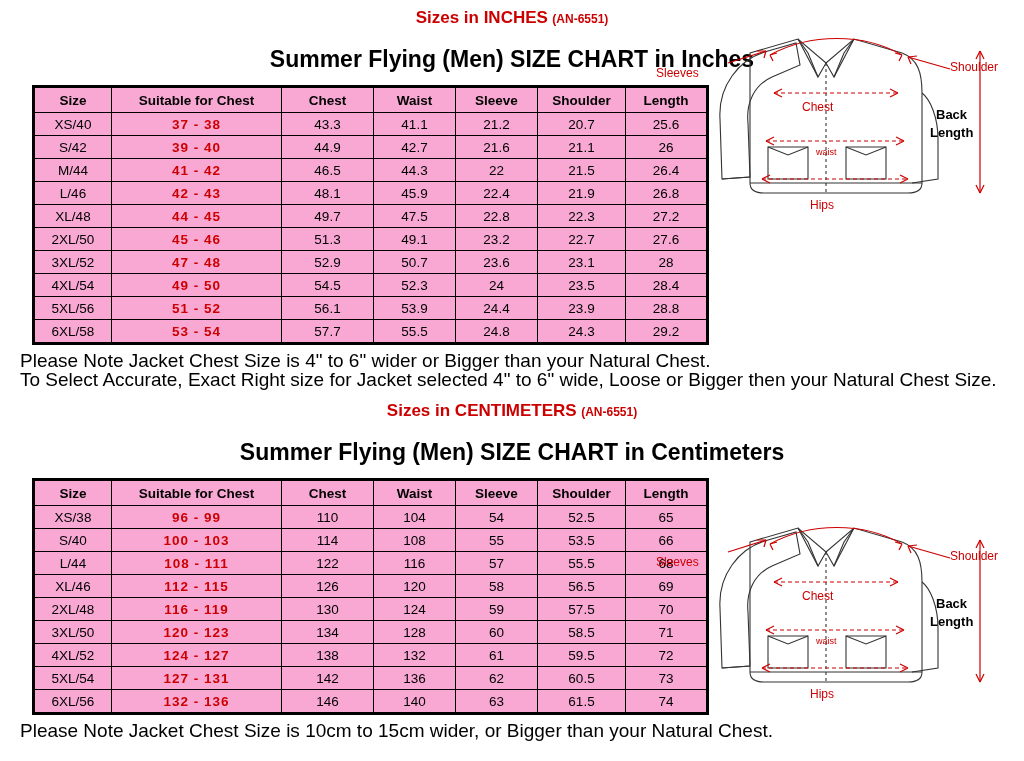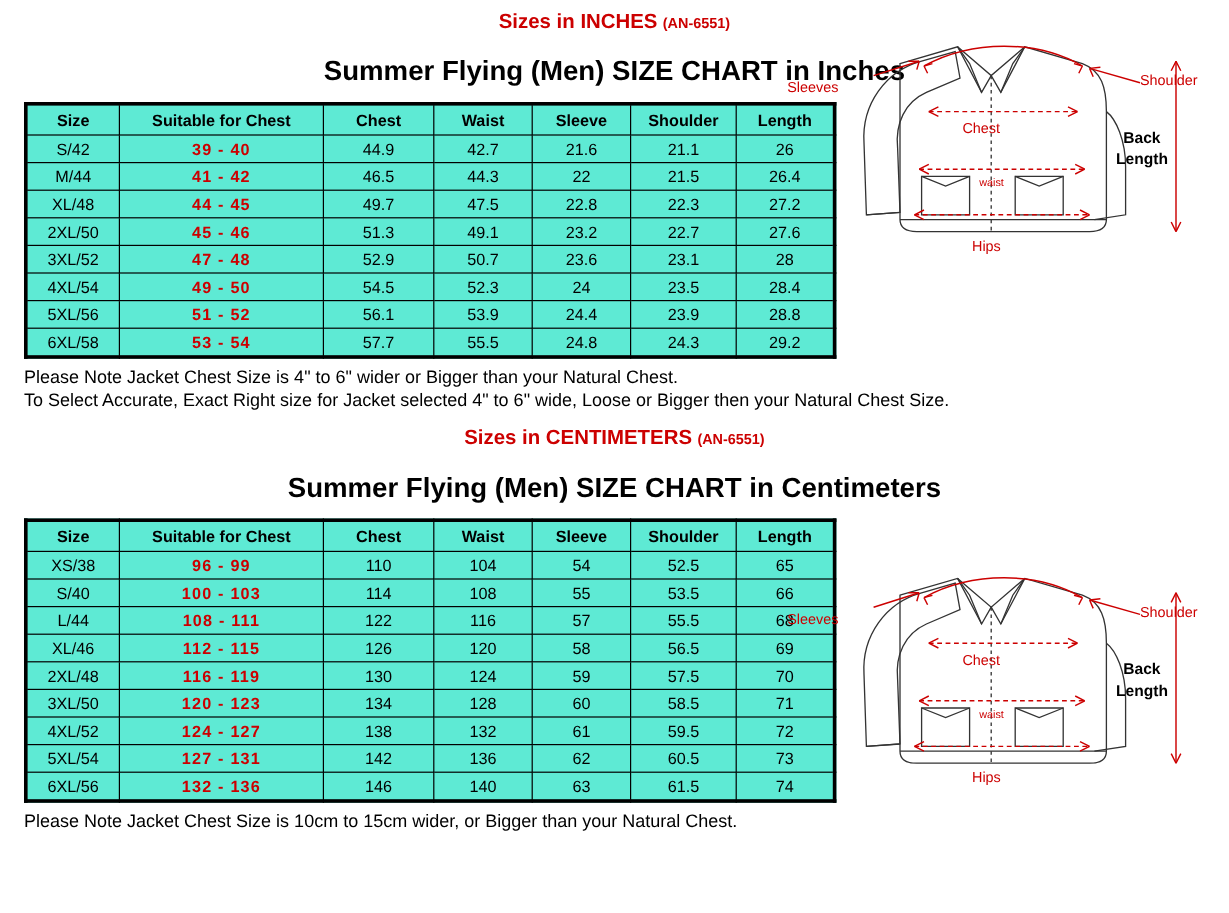--- a/index.html
+++ b/index.html
@@ -41,22 +41,22 @@
     text-align: center;
     margin: 12px;
   }
   .chart-wrap {
     position: relative;
   }
   table.size-table {
     border-collapse: collapse;
     table-layout: fixed;
     border: 3px solid #000;
-    margin-left: 20px;
-    background: #5eead4;
+    margin-left: 32px;
+    background: #f9a8d4;
   }
   table.size-table th,
   table.size-table td {
     border: 1px solid #000;
     text-align: center;
     font-size: 13.5px;
     height: 22px;
     padding: 0 2px;
     font-weight: normal;
     color: #000;
@@ -76,21 +76,21 @@
   }
   .col-size { width: 78px; }
   .col-suit { width: 170px; }
   .col-chest { width: 92px; }
   .col-waist { width: 82px; }
   .col-sleeve { width: 82px; }
   .col-shoulder { width: 88px; }
   .col-length { width: 82px; }
 
   .note {
-    font-size: 15px;
+    font-size: 19px;
     color: #000;
     margin-left: 20px;
     line-height: 19px;
   }
   .diagram {
     position: absolute;
     top: 0;
     left: 650px;
     width: 360px;
     height: 230px;
@@ -140,36 +140,54 @@
           <th>Suitable for Chest</th>
           <th>Chest</th>
           <th>Waist</th>
           <th>Sleeve</th>
           <th>Shoulder</th>
           <th>Length</th>
         </tr>
       </thead>
       <tbody>
         <tr>
+          <td class="size-cell">XS/40</td>
+          <td class="chest-range">37  -  38</td>
+          <td>43.3</td>
+          <td>41.1</td>
+          <td>21.2</td>
+          <td>20.7</td>
+          <td>25.6</td>
+        </tr>
+        <tr>
           <td class="size-cell">S/42</td>
           <td class="chest-range">39  -  40</td>
           <td>44.9</td>
           <td>42.7</td>
           <td>21.6</td>
           <td>21.1</td>
           <td>26</td>
         </tr>
         <tr>
           <td class="size-cell">M/44</td>
           <td class="chest-range">41  -  42</td>
           <td>46.5</td>
           <td>44.3</td>
           <td>22</td>
           <td>21.5</td>
           <td>26.4</td>
+        </tr>
+        <tr>
+          <td class="size-cell">L/46</td>
+          <td class="chest-range">42  -  43</td>
+          <td>48.1</td>
+          <td>45.9</td>
+          <td>22.4</td>
+          <td>21.9</td>
+          <td>26.8</td>
         </tr>
         <tr>
           <td class="size-cell">XL/48</td>
           <td class="chest-range">44  -  45</td>
           <td>49.7</td>
           <td>47.5</td>
           <td>22.8</td>
           <td>22.3</td>
           <td>27.2</td>
         </tr>

